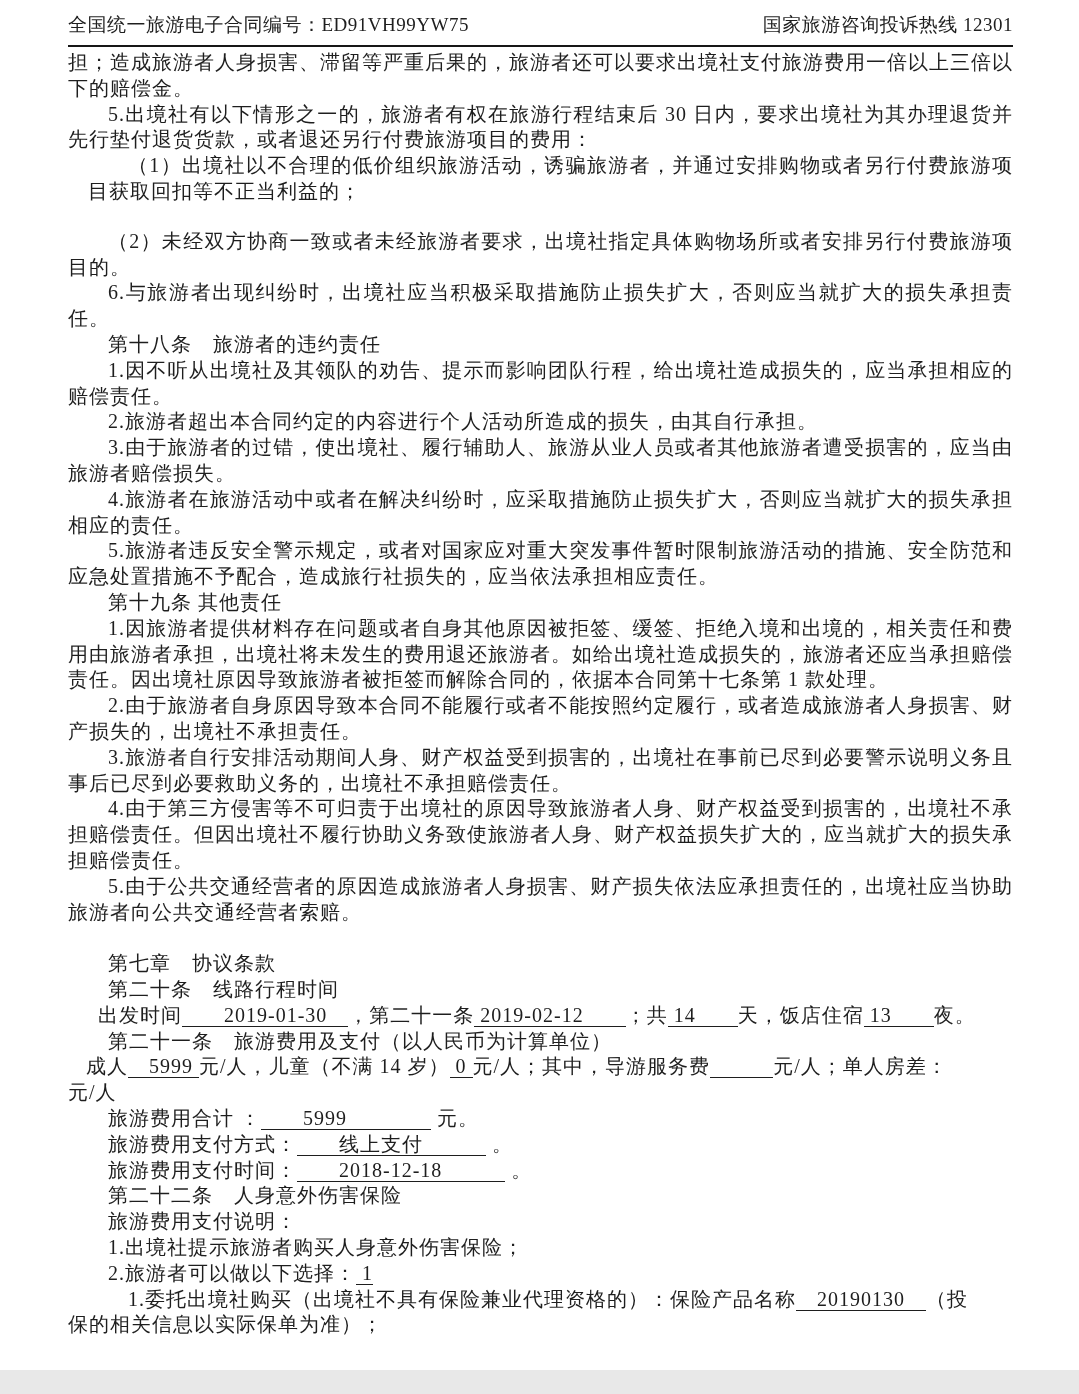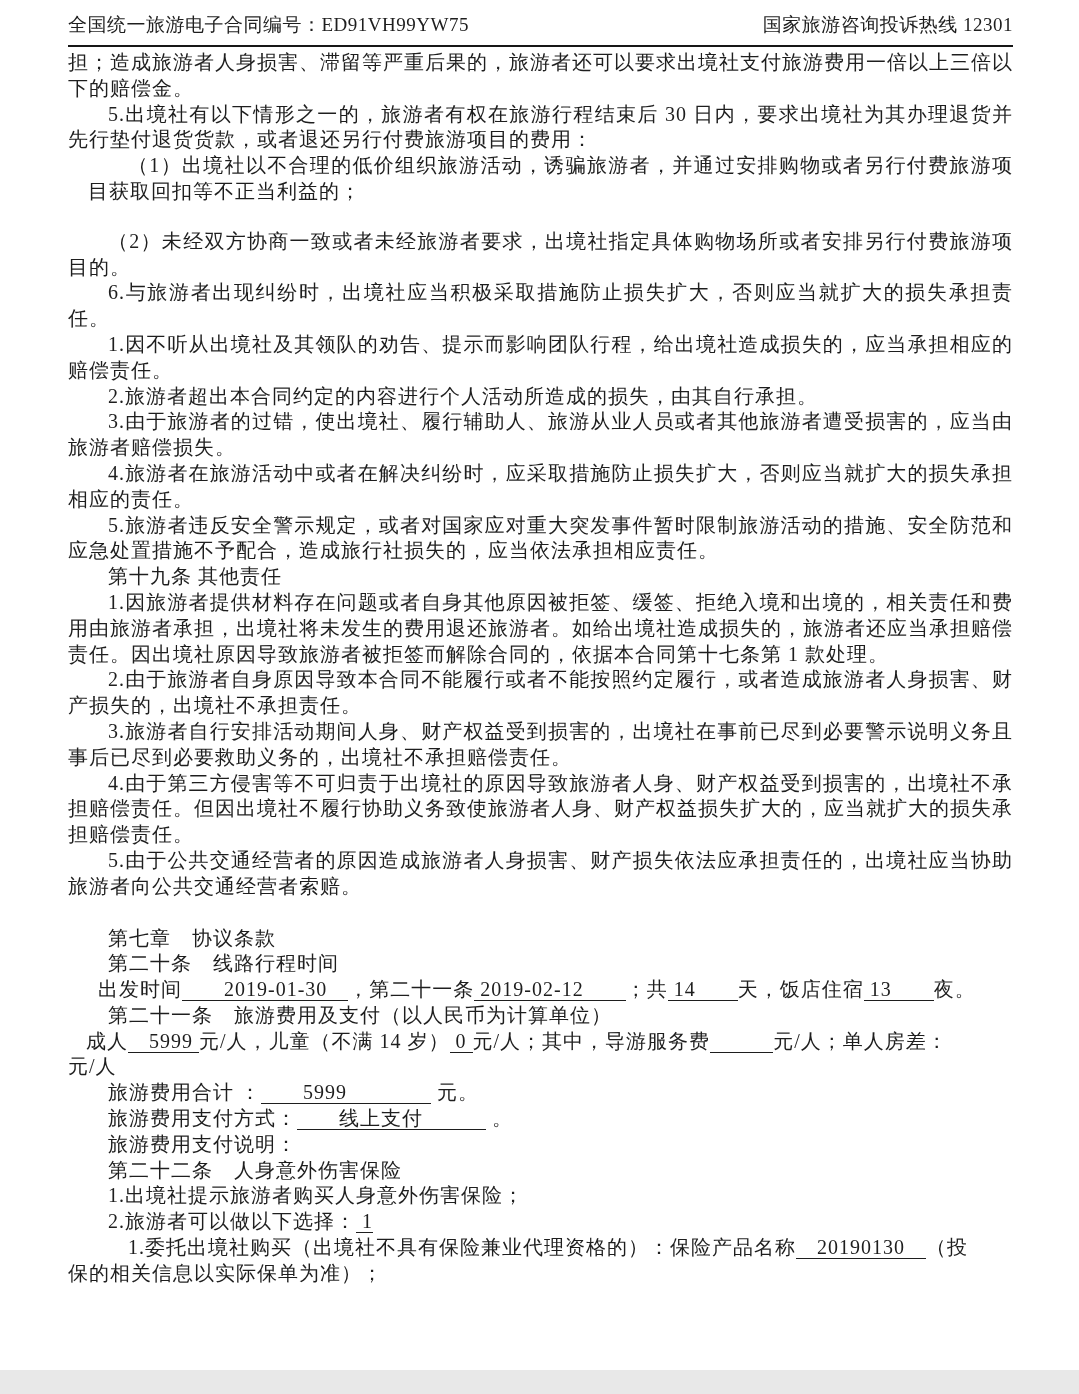--- a/index.html
+++ b/index.html
@@ -45,37 +45,39 @@
   <div class="header">
     <span>全国统一旅游电子合同编号：ED91VH99YW75</span>
     <span>国家旅游咨询投诉热线 12301</span>
   </div>
   <div class="doc-body">
       <p class="para" style="text-indent: 0em;"><span class="run">担；造成旅游者人身损害、滞留等严重后果的，旅游者还可以要求出境社支付旅游费用一倍以上三倍以下的赔偿金。</span></p>
       <p class="para" style="text-indent: 2em;"><span class="run">5.出境社有以下情形之一的，旅游者有权在旅游行程结束后 30 日内，要求出境社为其办理退货并先行垫付退货货款，或者退还另行付费旅游项目的费用：</span></p>
       <p class="para" style="text-indent: 2em; margin-left: 20px;"><span class="run">（1）出境社以不合理的低价组织旅游活动，诱骗旅游者，并通过安排购物或者另行付费旅游项目获取回扣等不正当利益的；</span></p>
       <p class="para" style="text-indent: 2em; margin-top: 24px;"><span class="run">（2）未经双方协商一致或者未经旅游者要求，出境社指定具体购物场所或者安排另行付费旅游项目的。</span></p>
       <p class="para" style="text-indent: 2em;"><span class="run">6.与旅游者出现纠纷时，出境社应当积极采取措施防止损失扩大，否则应当就扩大的损失承担责任。</span></p>
+      <p class="para" style="text-indent: 2em;"><span class="run">第十八条　旅游者的违约责任</span></p>
       <p class="para" style="text-indent: 2em;"><span class="run">1.因不听从出境社及其领队的劝告、提示而影响团队行程，给出境社造成损失的，应当承担相应的赔偿责任。</span></p>
       <p class="para" style="text-indent: 2em;"><span class="run">2.旅游者超出本合同约定的内容进行个人活动所造成的损失，由其自行承担。</span></p>
       <p class="para" style="text-indent: 2em;"><span class="run">3.由于旅游者的过错，使出境社、履行辅助人、旅游从业人员或者其他旅游者遭受损害的，应当由旅游者赔偿损失。</span></p>
       <p class="para" style="text-indent: 2em;"><span class="run">4.旅游者在旅游活动中或者在解决纠纷时，应采取措施防止损失扩大，否则应当就扩大的损失承担相应的责任。</span></p>
       <p class="para" style="text-indent: 2em;"><span class="run">5.旅游者违反安全警示规定，或者对国家应对重大突发事件暂时限制旅游活动的措施、安全防范和应急处置措施不予配合，造成旅行社损失的，应当依法承担相应责任。</span></p>
       <p class="para" style="text-indent: 2em;"><span class="run">第十九条 其他责任</span></p>
       <p class="para" style="text-indent: 2em;"><span class="run">1.因旅游者提供材料存在问题或者自身其他原因被拒签、缓签、拒绝入境和出境的，相关责任和费用由旅游者承担，出境社将未发生的费用退还旅游者。如给出境社造成损失的，旅游者还应当承担赔偿责任。因出境社原因导致旅游者被拒签而解除合同的，依据本合同第十七条第 1 款处理。</span></p>
       <p class="para" style="text-indent: 2em;"><span class="run">2.由于旅游者自身原因导致本合同不能履行或者不能按照约定履行，或者造成旅游者人身损害、财产损失的，出境社不承担责任。</span></p>
       <p class="para" style="text-indent: 2em;"><span class="run">3.旅游者自行安排活动期间人身、财产权益受到损害的，出境社在事前已尽到必要警示说明义务且事后已尽到必要救助义务的，出境社不承担赔偿责任。</span></p>
       <p class="para" style="text-indent: 2em;"><span class="run">4.由于第三方侵害等不可归责于出境社的原因导致旅游者人身、财产权益受到损害的，出境社不承担赔偿责任。但因出境社不履行协助义务致使旅游者人身、财产权益损失扩大的，应当就扩大的损失承担赔偿责任。</span></p>
       <p class="para" style="text-indent: 2em;"><span class="run">5.由于公共交通经营者的原因造成旅游者人身损害、财产损失依法应承担责任的，出境社应当协助旅游者向公共交通经营者索赔。</span></p>
       <p class="para space-before" style="text-indent: 2em;"><span class="run">第七章　协议条款</span></p>
       <p class="para" style="text-indent: 2em;"><span class="run">第二十条　线路行程时间</span></p>
       <p class="para" style="text-indent: 1.5em;"><span class="run">出发时间</span><span class="run u">　　2019-01-30　</span><span class="run">，第二十一条</span><span class="run u"> 2019-02-12　　</span><span class="run">；共</span><span class="run u"> 14　　</span><span class="run">天，饭店住宿</span><span class="run u"> 13　　</span><span class="run">夜。</span></p>
       <p class="para" style="text-indent: 2em;"><span class="run">第二十一条　旅游费用及支付（以人民币为计算单位）</span></p>
       <p class="para" style="text-indent: 0.9em;"><span class="run">成人</span><span class="run u">　5999 </span><span class="run">元/人，儿童（不满 14 岁）</span><span class="run u"> 0 </span><span class="run">元/人；其中，导游服务费</span><span class="run u">　　　</span><span class="run">元/人；单人房差：</span><br><span class="run">元/人</span></p>
       <p class="para" style="text-indent: 2em;"><span class="run">旅游费用合计 ：</span><span class="run u">　　5999　　　　</span><span class="run"> 元。</span></p>
       <p class="para" style="text-indent: 2em;"><span class="run">旅游费用支付方式：</span><span class="run u">　　线上支付　　　</span><span class="run"> 。</span></p>
+      <p class="para" style="text-indent: 2em;"><span class="run">旅游费用支付时间：</span><span class="run u">　　2018-12-18　　　</span><span class="run"> 。</span></p>
+      <p class="para" style="text-indent: 2em;"><span class="run">第二十二条　人身意外伤害保险</span></p>
       <p class="para" style="text-indent: 2em;"><span class="run">旅游费用支付说明：</span></p>
-      <p class="para" style="text-indent: 2em;"><span class="run">第二十二条　人身意外伤害保险</span></p>
       <p class="para" style="text-indent: 2em;"><span class="run">1.出境社提示旅游者购买人身意外伤害保险；</span></p>
       <p class="para" style="text-indent: 2em;"><span class="run">2.旅游者可以做以下选择：</span><span class="run u"> 1</span></p>
       <p class="para" style="text-indent: 3em;"><span class="run">1.委托出境社购买（出境社不具有保险兼业代理资格的）：保险产品名称</span><span class="run u">　20190130　</span><span class="run">（投</span><br><span class="run">保的相关信息以实际保单为准）；</span></p>
     </div>
 </div>
 
 </body></html>

